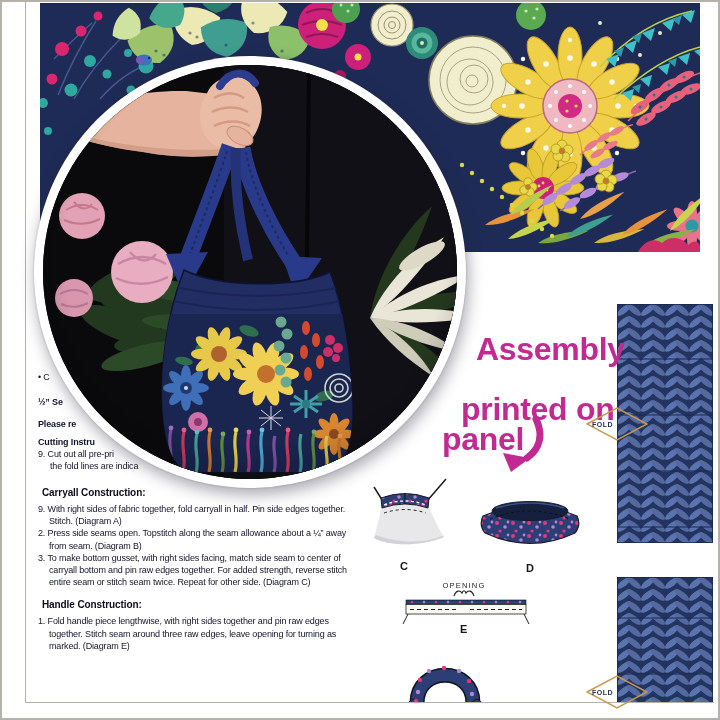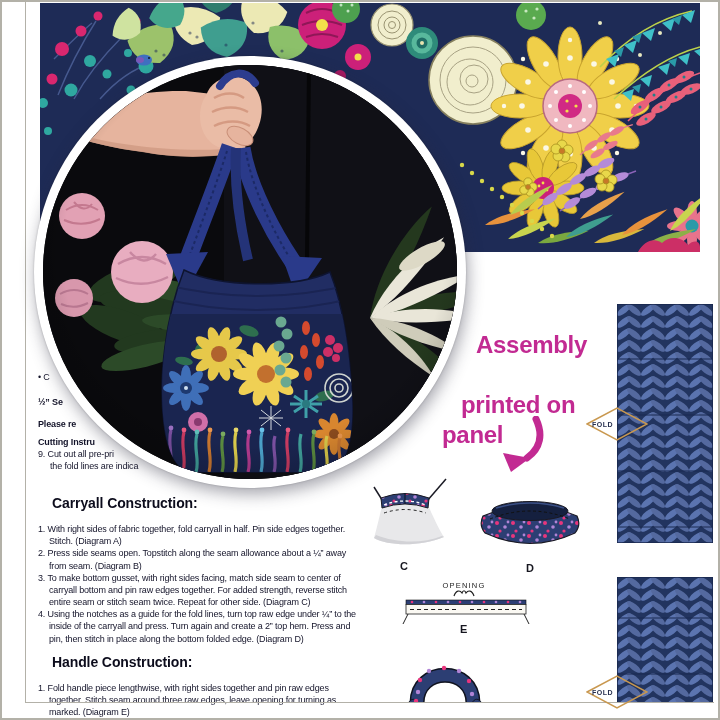--- a/index.html
+++ b/index.html
@@ -14,24 +14,24 @@
   .photo{position:absolute;inset:9px;border-radius:50%;overflow:hidden;background:#0a0a0d;}
   .swatch{position:absolute;left:617px;width:96px;z-index:3;}
   .swatch1{top:304px;height:239px;}
   .swatch2{top:577px;height:126px;}
   .fold-tag{position:absolute;left:586px;width:62px;height:34px;z-index:8;}
   .fold-tag.t1{top:407px;} .fold-tag.t2{top:675px;}
   .frag{position:absolute;left:38px;font-size:9px;letter-spacing:-.15px;color:#14142a;white-space:nowrap;z-index:4;}
   .frag.b{font-weight:bold;}
   .instr{position:absolute;left:38px;top:483px;width:318px;color:#14142a;font-size:9px;
          letter-spacing:-.15px;line-height:12.15px;z-index:4;}
-  .instr h3{margin:14px;font-size:14px;letter-spacing:-.1px;color:#0c0c1c;}
+  .instr h3{margin:4px;font-size:10px;letter-spacing:-.1px;color:#0c0c1c;}
   .instr .hdl{margin-top:11px;}
   .step{text-indent:-11px;padding-left:11px;}
-  .callout{position:absolute;z-index:6;color:#c22a92;font-weight:bold;font-size:24px;
+  .callout{position:absolute;z-index:6;color:#c22a92;font-weight:bold;font-size:32px;
            letter-spacing:-.3px;white-space:nowrap;}
   .cl0{left:476px;top:331px;} .cl1{left:466px;top:361px;} .cl2{left:461px;top:391px;} .cl3{left:442px;top:421px;}
   .arrow{position:absolute;left:496px;top:416px;z-index:6;}
   .diag{position:absolute;z-index:4;}
   .dg-c{left:372px;top:477px;} .dg-d{left:478px;top:494px;} .dg-e{left:398px;top:576px;} .dg-h{left:404px;top:654px;}
   .dlabel{font-weight:bold;font-size:11px;fill:#16161f;font-family:"Liberation Sans",sans-serif;}
   .defs{position:absolute;width:0;height:0;}
 </style>
 </head>
 <body>
@@ -620,24 +620,23 @@
 
   <div class="frag" style="top:372px;">• C</div>
   <div class="frag b" style="top:397px;">½”  Se</div>
   <div class="frag b" style="top:419px;">Please re</div>
   <div class="frag b" style="top:437px;">Cutting Instru</div>
   <div class="frag" style="top:449px;">9.  Cut out all pre-pri</div>
   <div class="frag" style="top:461px;left:50px;">the fold lines are indica</div>
 
   <div class="instr">
     <h3>Carryall Construction:</h3>
-    <div class="step">1.  With right sides of fabric together, fold carryall in half. Pin side edges together. Stitch. (Diagram A)</div>
+    <div class="step">9.  With right sides of fabric together, fold carryall in half. Pin side edges together. Stitch. (Diagram A)</div>
     <div class="step">2.  Press side seams open. Topstitch along the seam allowance about a ¼” away from seam. (Diagram B)</div>
     <div class="step">3.  To make bottom gusset, with right sides facing, match side seam to center of carryall bottom and pin raw edges together. For added strength, reverse stitch entire seam or stitch seam twice. Repeat for other side. (Diagram C)</div>
-    <div class="step">4.  Using the notches as a guide for the fold lines, turn top raw edge under ¼” to the inside of the carryall and press. Turn again and create a 2” top hem. Press and pin, then stitch in place along the bottom folded edge. (Diagram D)</div>
     <h3 class="hdl">Handle Construction:</h3>
     <div class="step">1.  Fold handle piece lengthwise, with right sides together and pin raw edges together. Stitch seam around three raw edges, leave opening for turning as marked. (Diagram E)</div>
   </div>
 
   <div class="callout cl0">Assembly</div>
   <div class="callout cl2">printed on</div>
   <div class="callout cl3">panel</div>
   <svg class="arrow" width="52" height="56" viewBox="0 0 52 56">
     <path d="M40,3 C47,18 45,32 31,42" stroke="#c22a92" stroke-width="7" fill="none" stroke-linecap="round"></path>
     <polygon points="7,37 34,42 15,56" fill="#c22a92"></polygon>

